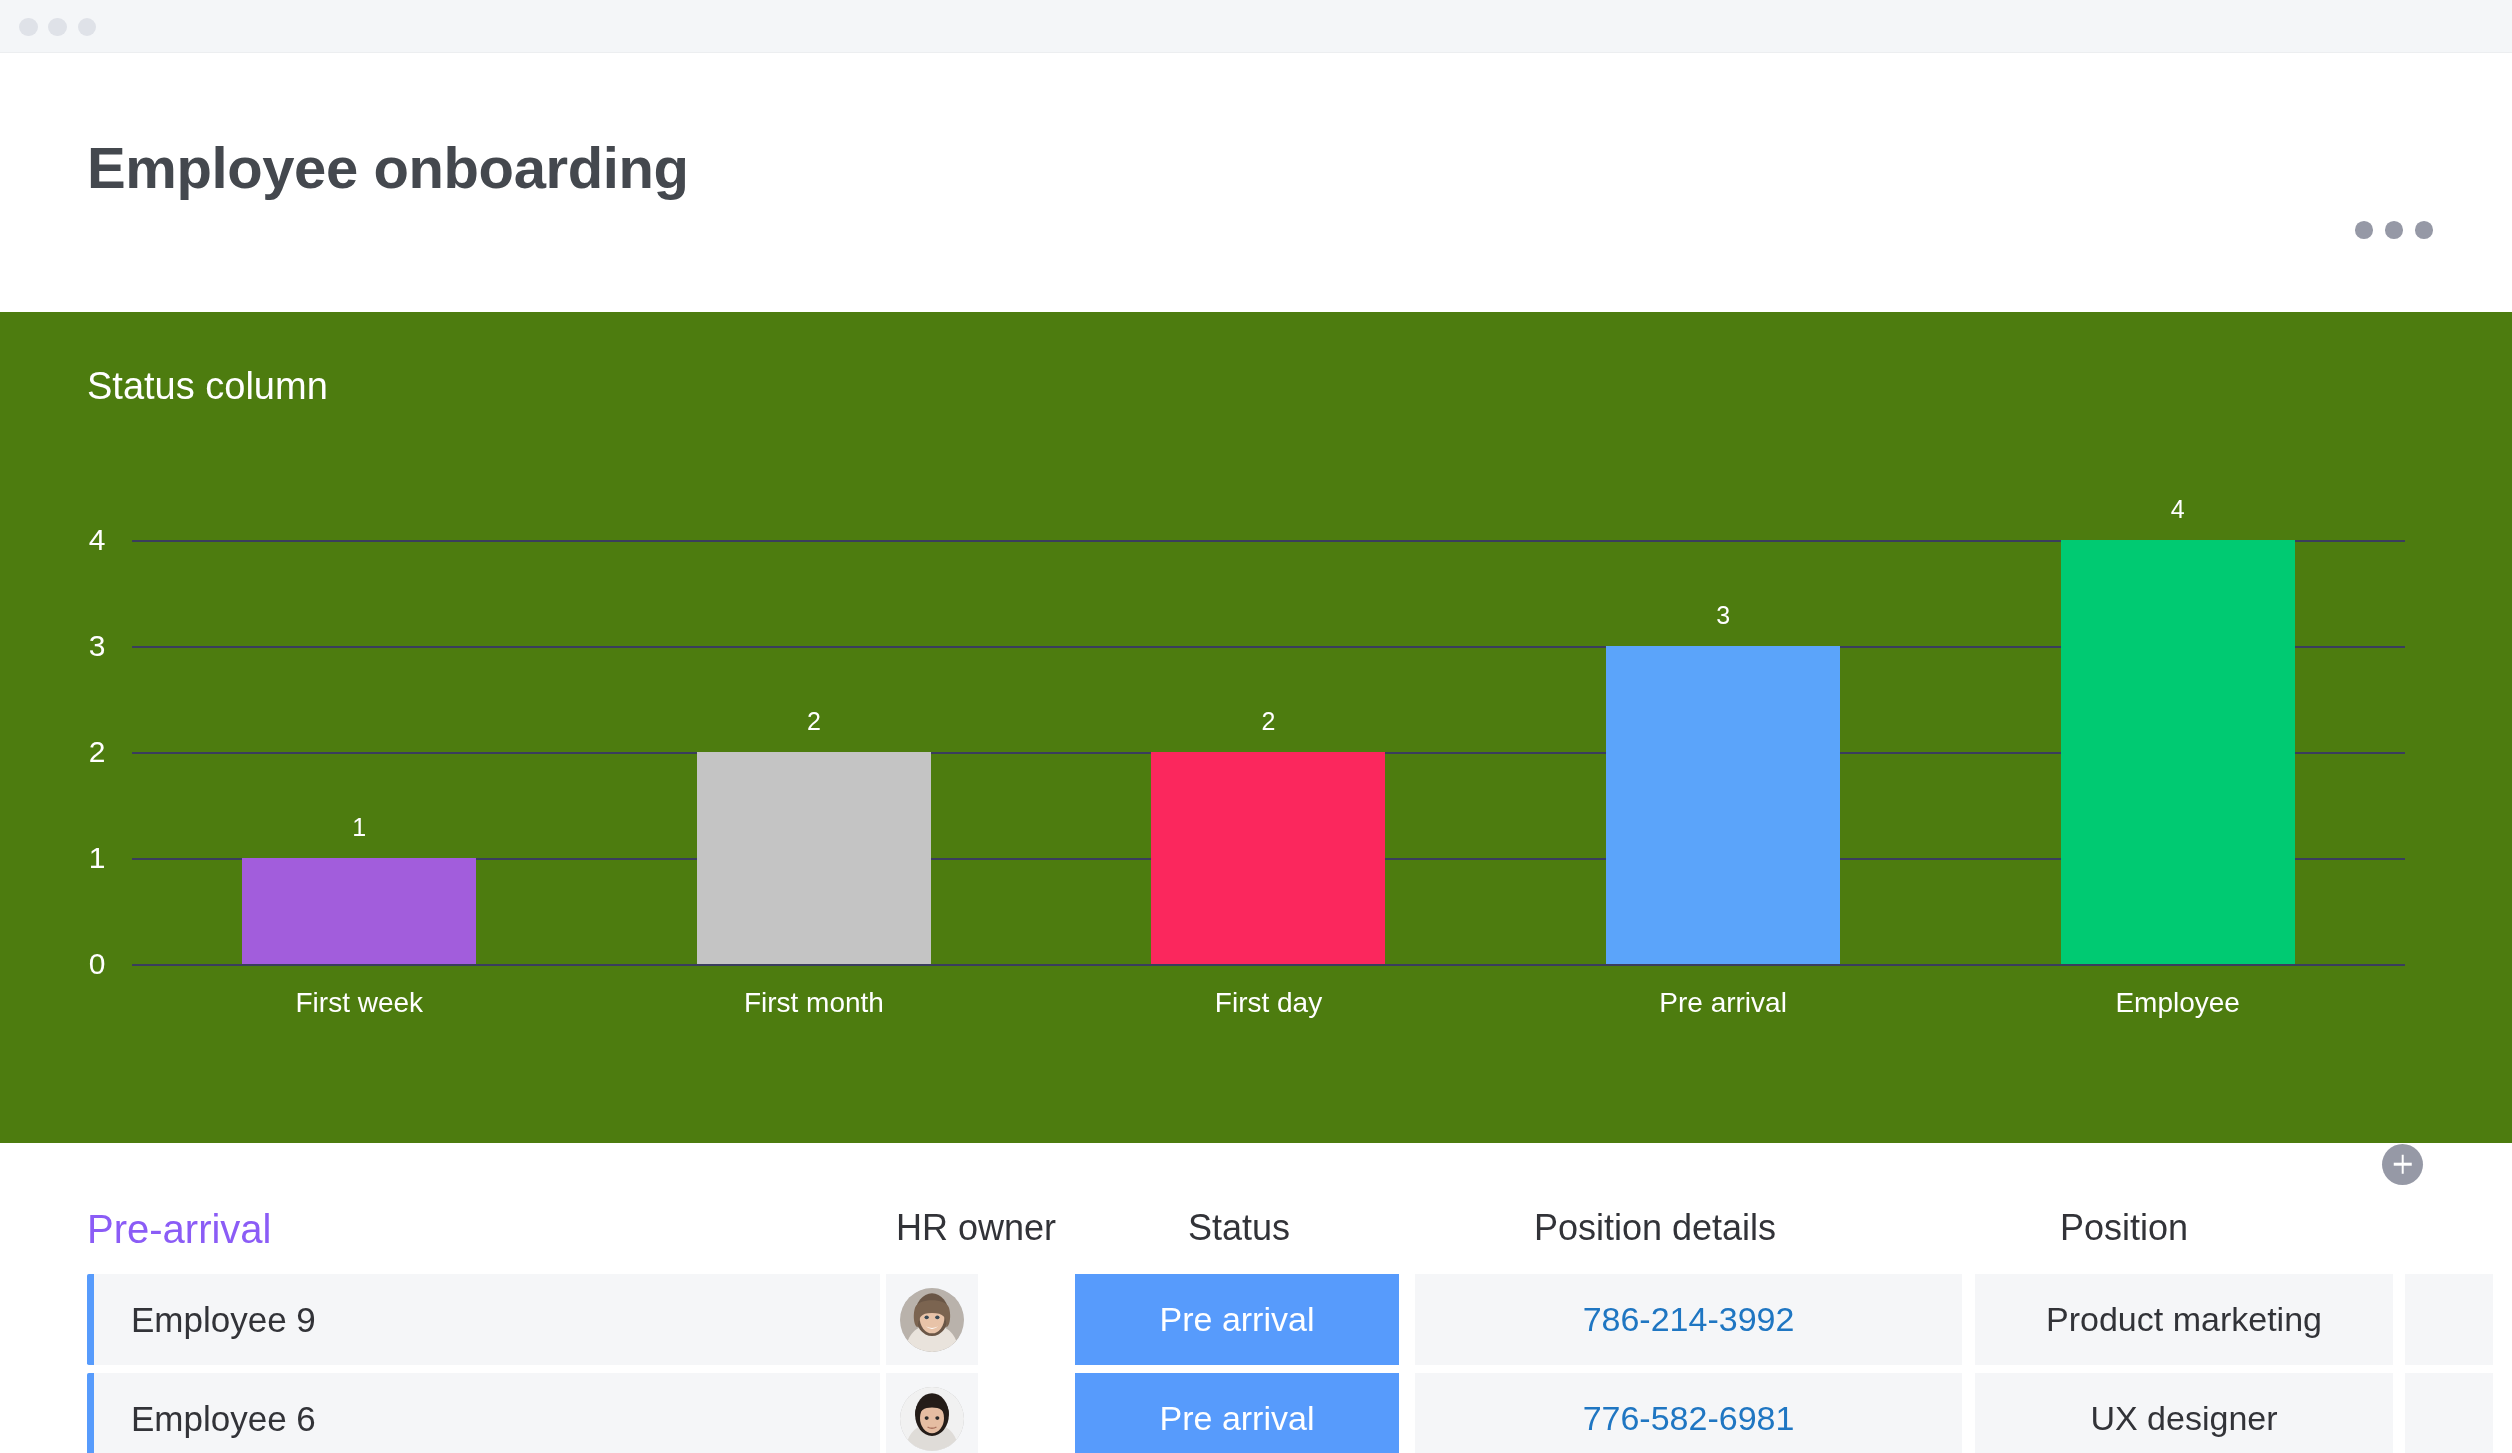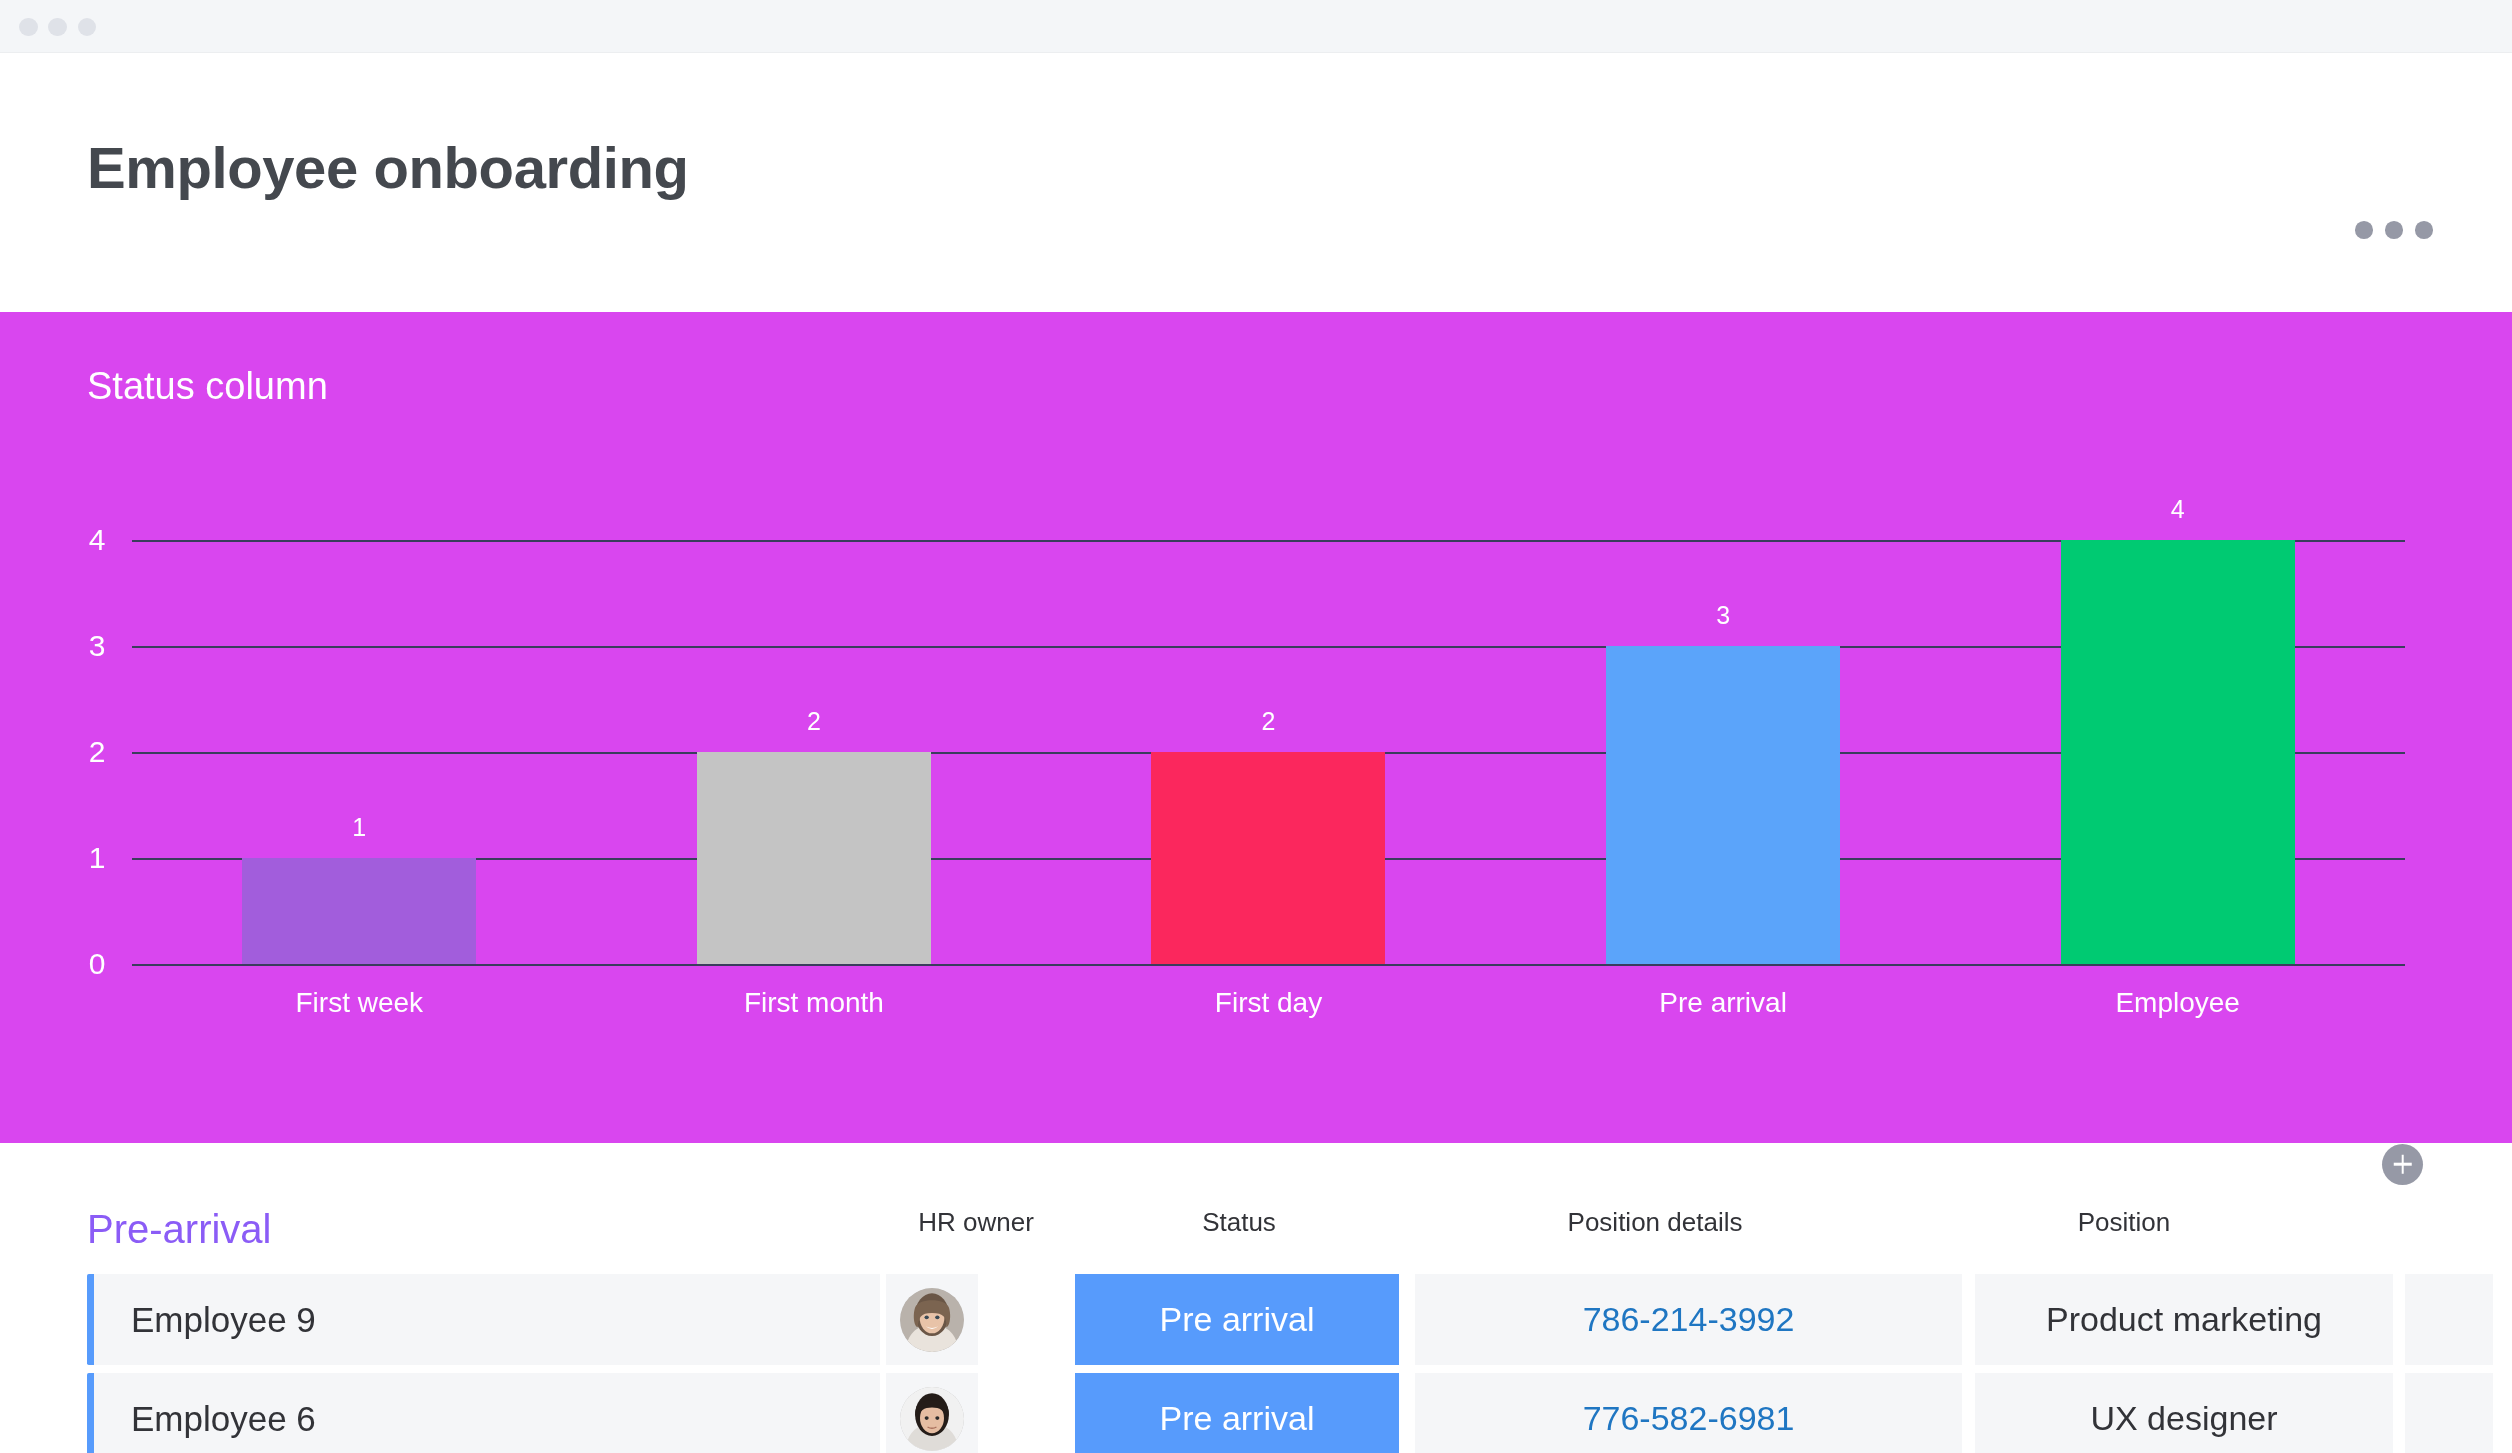--- a/index.html
+++ b/index.html
@@ -74,21 +74,21 @@
     border-radius: 50%;
     background: #9699a6;
   }
 
   
   .chart-panel {
     position: absolute;
     top: 312px; left: 0;
     width: 2512px;
     height: 832px;
-    background: #d946ef;
+    background: #4d7c0f;
   }
   .chart-title {
     position: absolute;
     left: 87px;
     top: 53px;
     font-size: 38px;
     font-weight: 400;
     color: #ffffff;
     white-space: nowrap;
   }
@@ -171,21 +171,21 @@
   .col-headers {
     position: absolute;
     left: 0;
     top: 64px;
     width: 2512px;
     height: 44px;
   }
   .col-head {
     position: absolute;
     top: 0;
-    font-size: 26px;
+    font-size: 36px;
     color: #323338;
     text-align: center;
     white-space: nowrap;
     transform: translateX(-50%);
   }
   .add-col-btn {
     position: absolute;
     left: 2382px;
     top: 0.9px;
     width: 41px;

